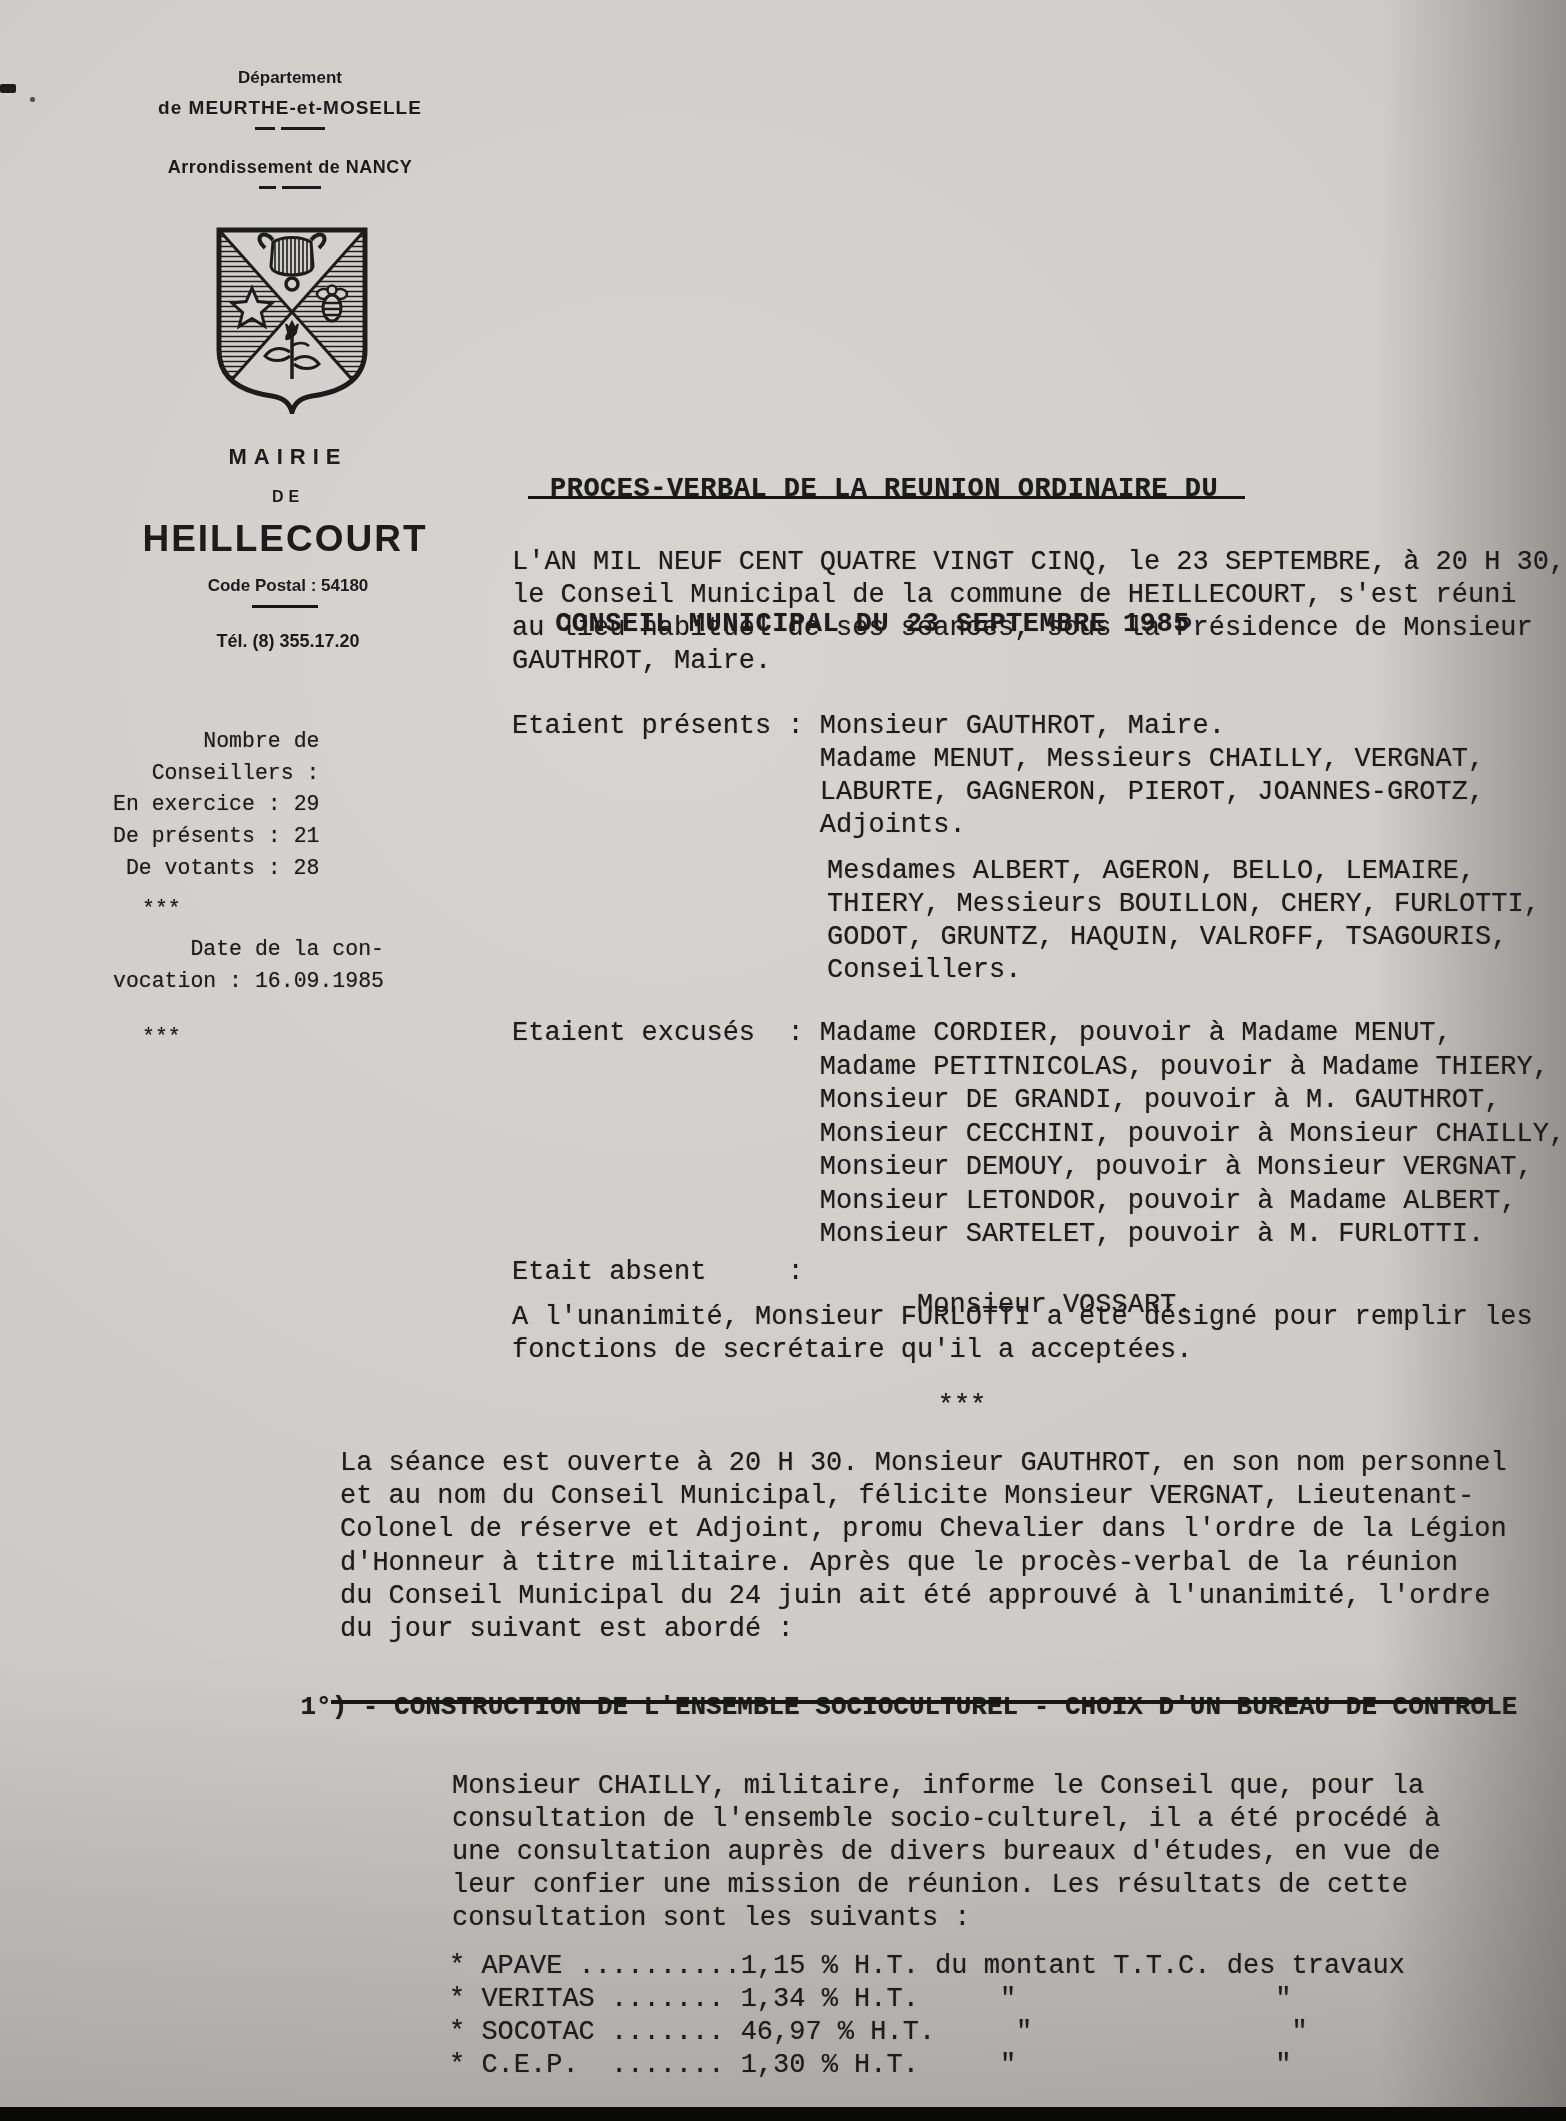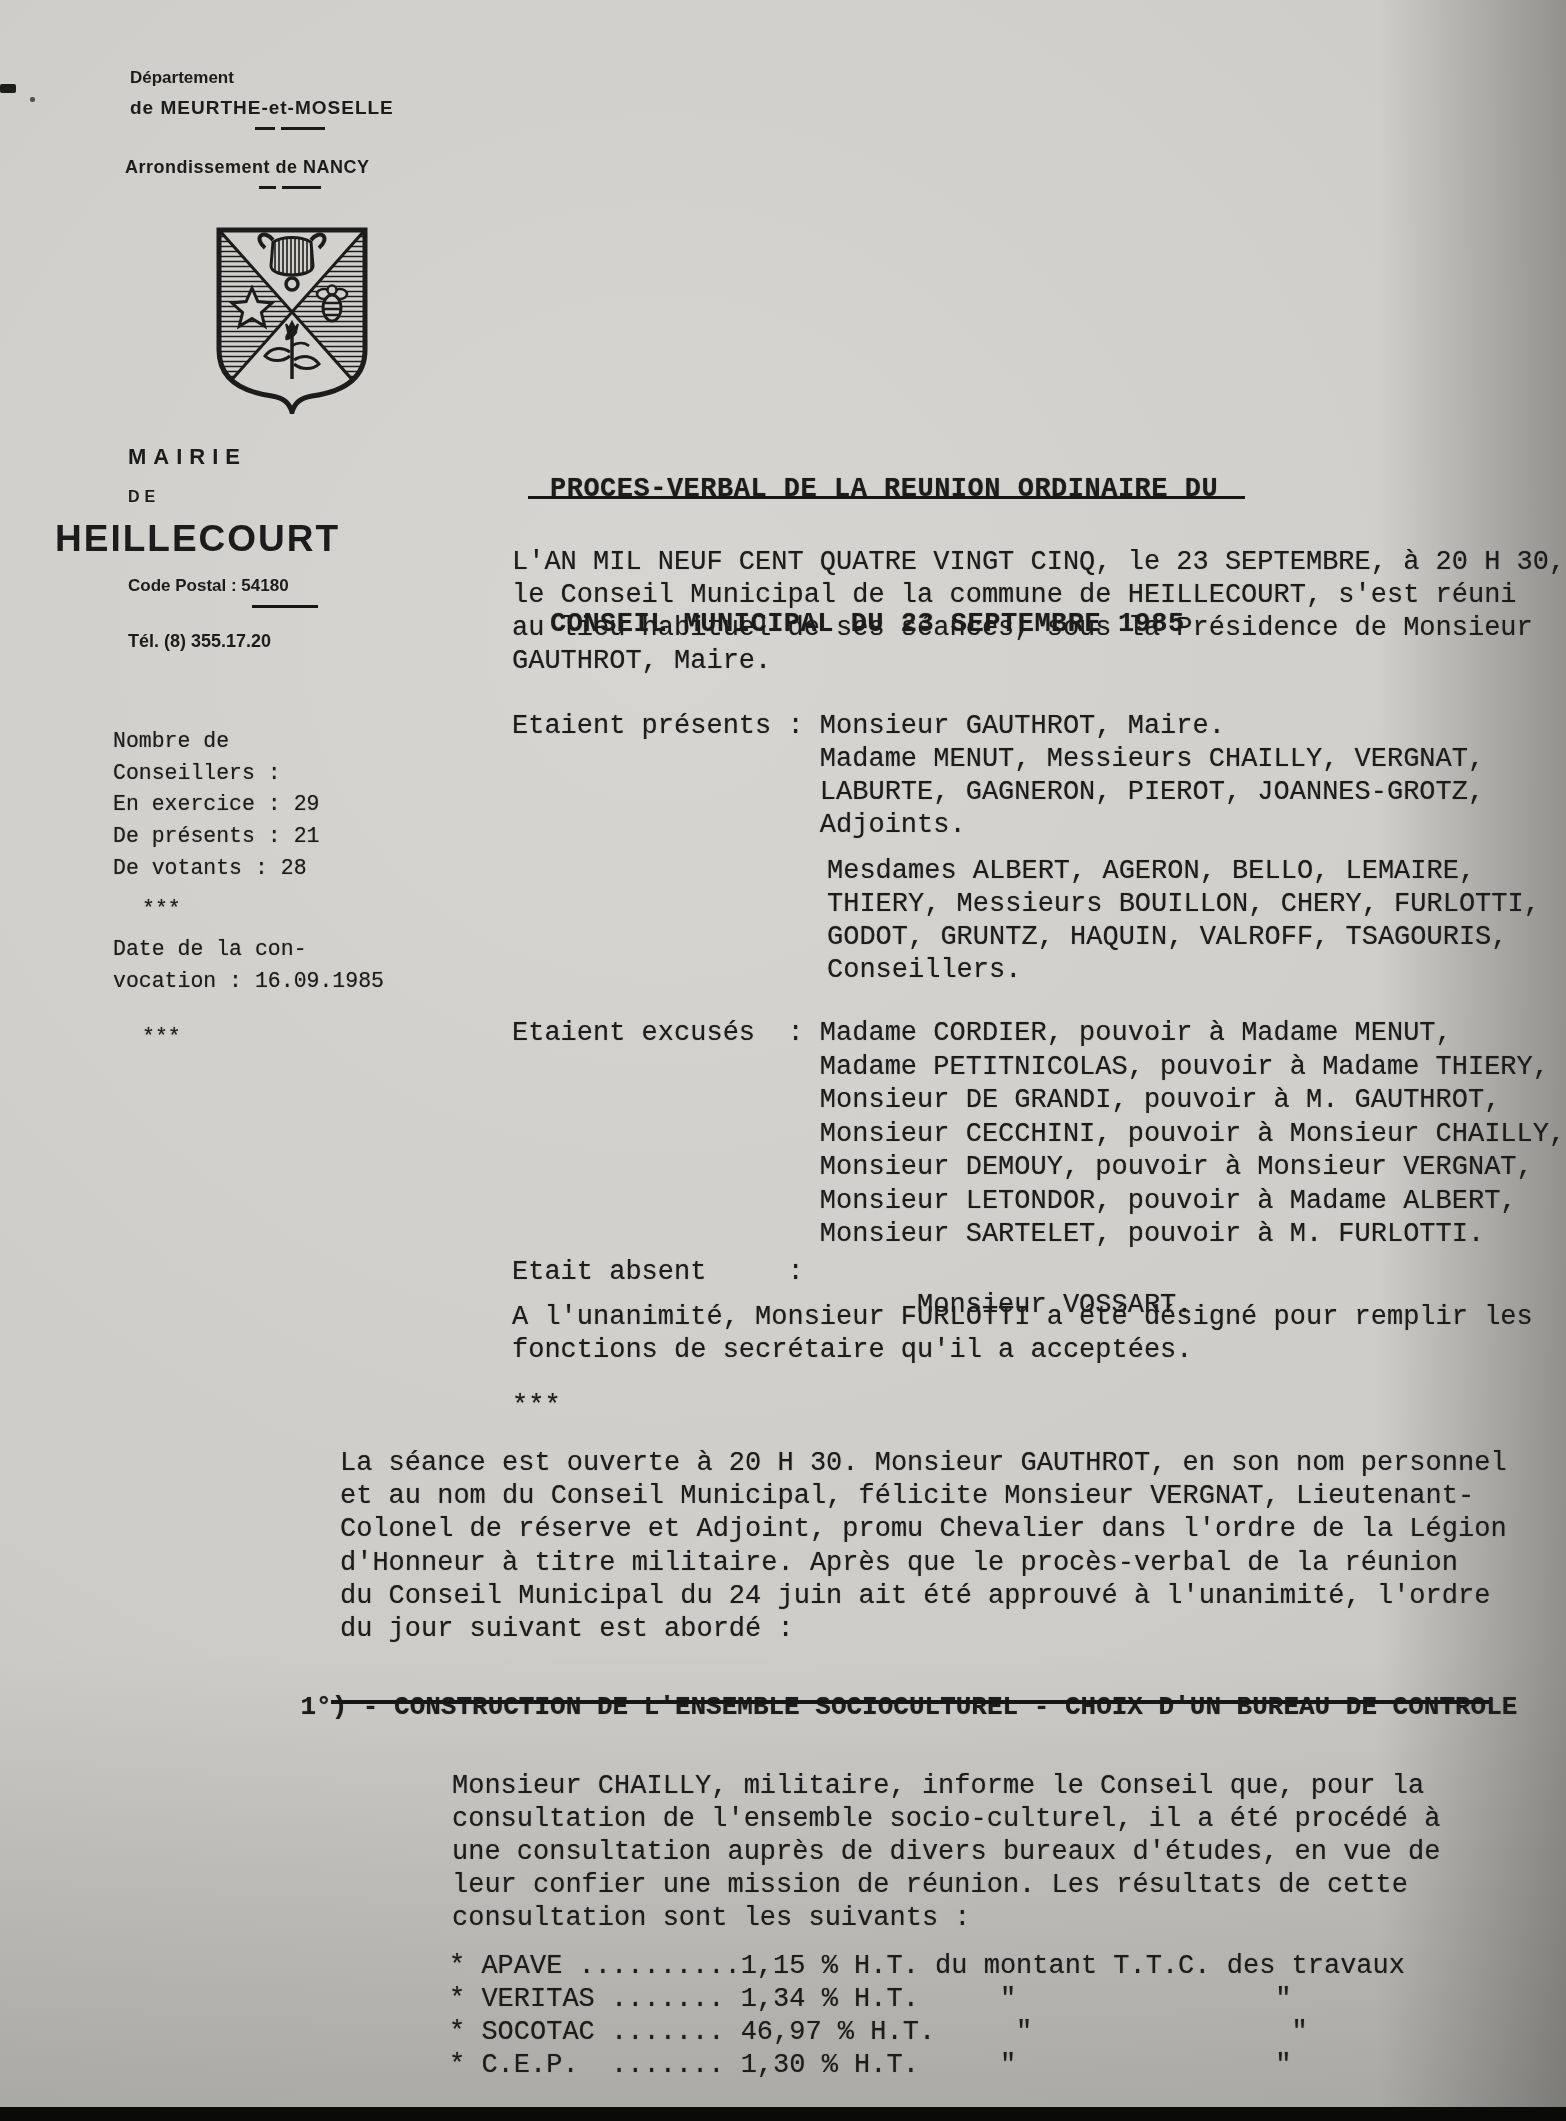--- a/index.html
+++ b/index.html
@@ -8,27 +8,27 @@
     background:
       linear-gradient(to right, rgba(60,59,57,0) 88%, rgba(50,49,47,0.38) 100%),
       linear-gradient(to bottom, rgba(0,0,0,0) 78%, rgba(70,69,66,0.22) 100%),
       radial-gradient(140% 100% at 42% 30%, #d6d5d2 0%, #cdccc9 50%, #c2c1be 85%, #b3b2af 100%);
     color:#1c1c1c;
   }
   .abs{position:absolute;}
   .sans{font-family:"Liberation Sans", sans-serif;font-weight:bold;}
   .mono{font-family:"Liberation Mono","DejaVu Sans Mono",monospace;white-space:pre;
         text-shadow:0 0 1px rgba(40,40,40,0.55);}
-  .center{}
+  .center{text-align:center;}
   .rule{background:#161616;}
   .dash{height:3px;margin:8px auto 0 auto;width:70px;
         background:linear-gradient(to right,#1a1a1a 28%,transparent 28%,transparent 37%,#1a1a1a 37%);}
   .body-txt{font-size:27px;line-height:33px;}
   .labelled{display:flex;align-items:flex-start;}
-  .sidebar-txt{font-size:21.5px;line-height:31.7px;}
+  .sidebar-txt{font-size:21.5px;line-height:31.7px;text-align:right;}
   .title-txt{font-size:27px;line-height:45px;font-weight:bold;letter-spacing:.5px;}
   .heading-txt{font-size:26px;font-weight:bold;}
   .smudge{background:#1d1d1b;border-radius:2px;}
 </style>
 </head>
 <body>
 
 <div id="page">
 
   <div class="abs smudge" style="left:0;top:84px;width:16px;height:9px"></div>

